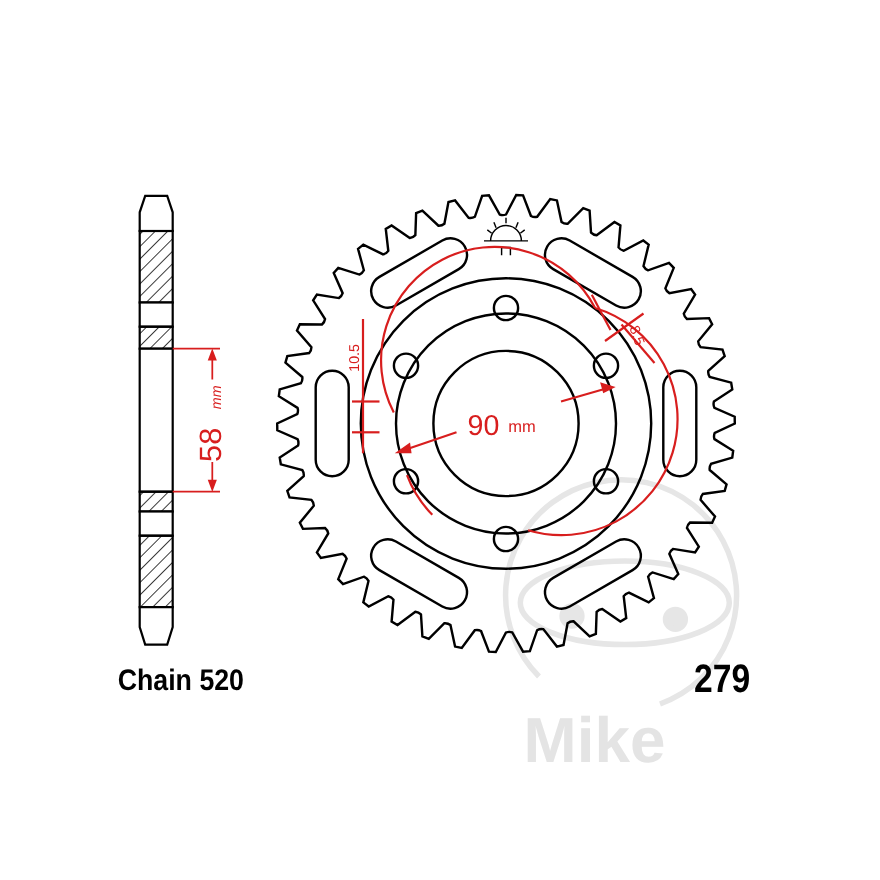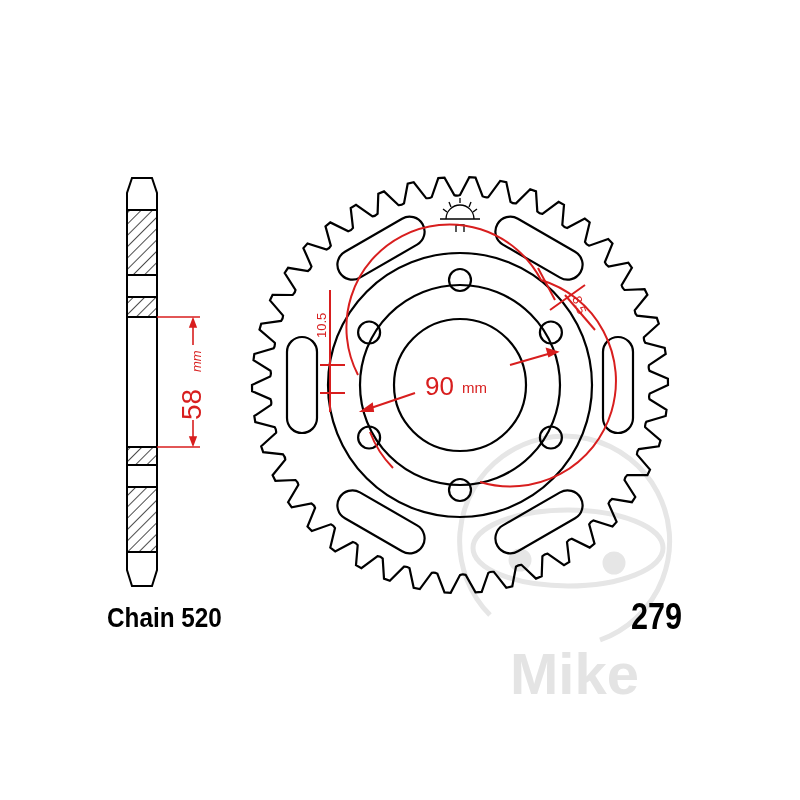--- a/index.html
+++ b/index.html
@@ -1,21 +1,21 @@
 <!DOCTYPE html>
 <html><head>
 <meta charset="utf-8">
 <style>
   html,body{margin:0;padding:0;background:#fff;}
   .canvas{position:relative;width:800px;height:800px;background:#fff;overflow:hidden;font-family:"Liberation Sans",sans-serif;}
   svg{position:absolute;left:0;top:0;}
   .lbl{position:absolute;font-family:"Liberation Sans",sans-serif;font-weight:bold;color:#000;}
   .chain{left:107px;top:603px;font-size:27px;transform:scaleX(0.9);transform-origin:left top;}
   .part{left:631px;top:596px;font-size:36px;transform:scaleX(0.85);transform-origin:left top;}
-  .wm{left:510px;top:640px;font-size:58px;color:#e4e4e4;}
+  .wm{left:476px;top:640px;font-size:58px;color:#e4e4e4;}
 </style>
 </head>
 <body>
 
 <div class="canvas">
   <svg width="800" height="800" viewBox="0 0 800 800">
     <defs>
       <pattern id="hatch" patternUnits="userSpaceOnUse" width="8" height="8" patternTransform="rotate(45)">
         <line x1="0" y1="0" x2="0" y2="8" stroke="#000" stroke-width="1.4"></line>
       </pattern>

